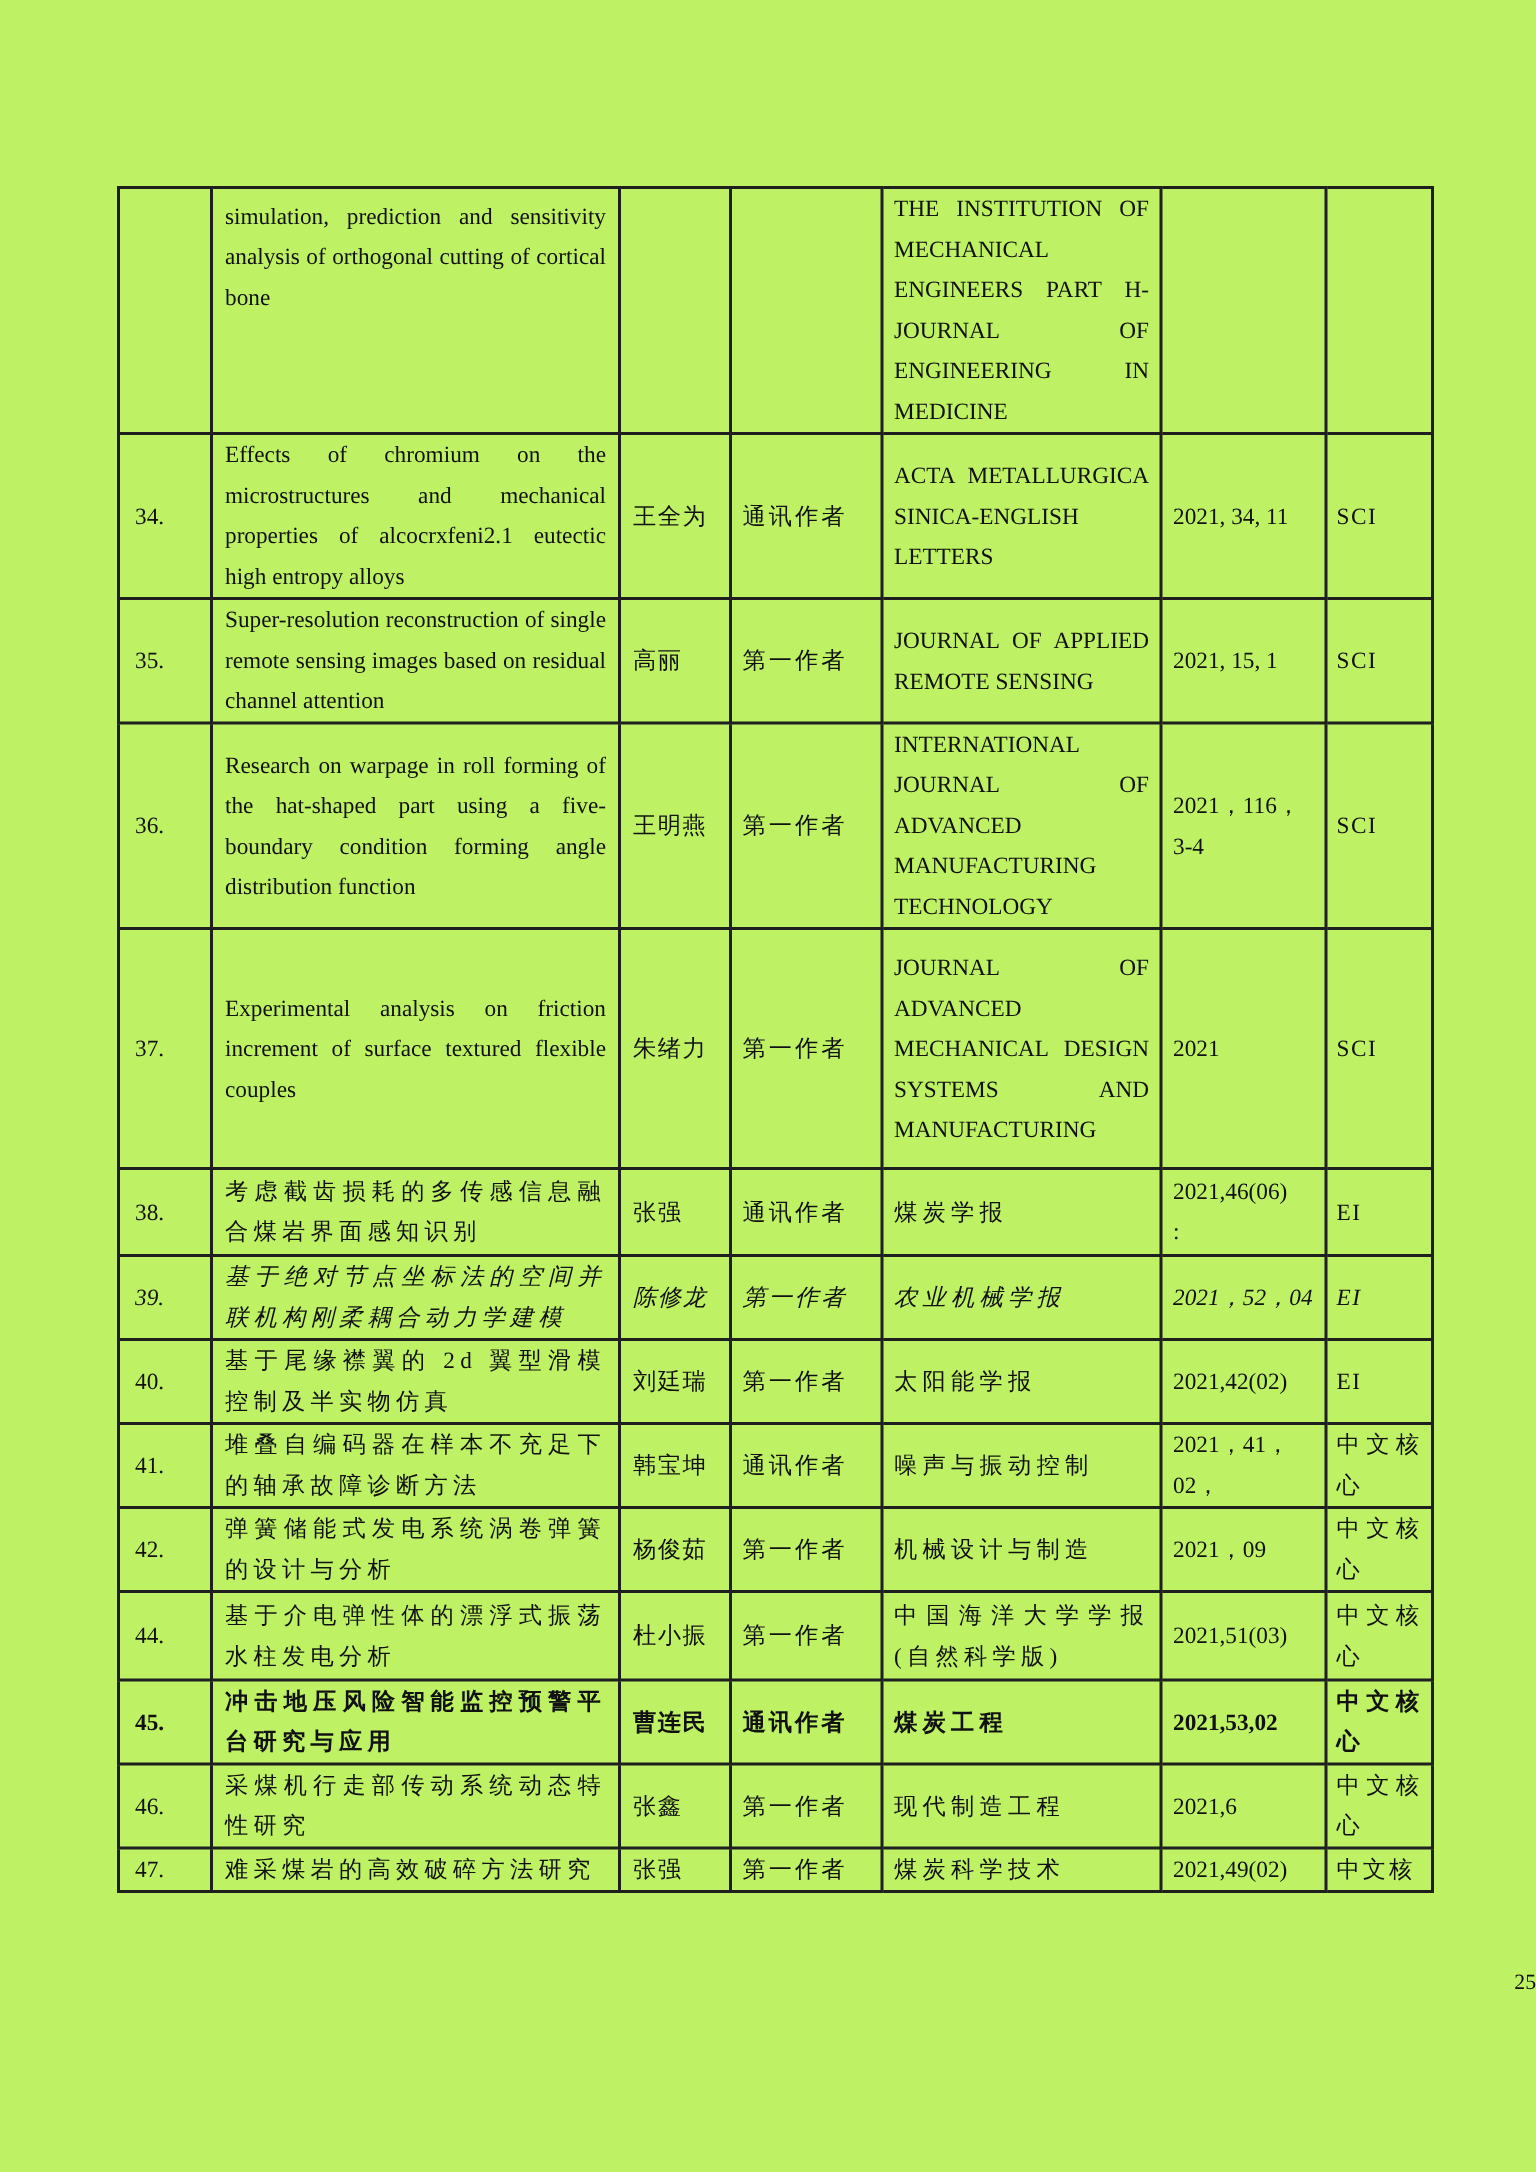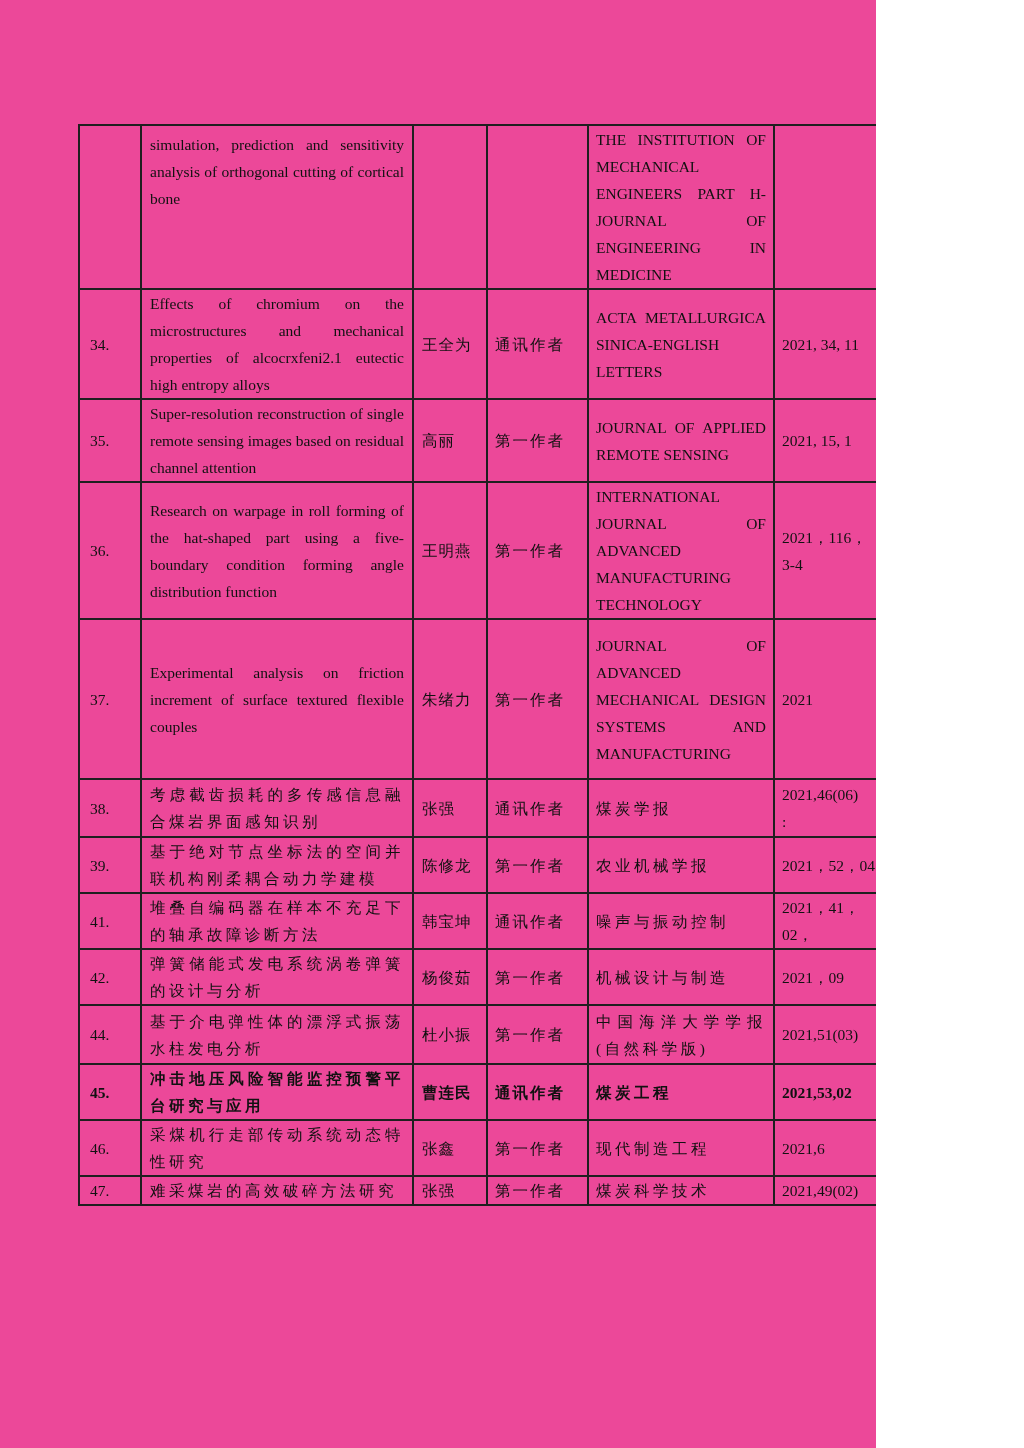--- a/index.html
+++ b/index.html
@@ -4,23 +4,23 @@
 <style>
   html, body {
     margin: 0;
     padding: 0;
     background: #ffffff;
     font-family: "Liberation Serif", "DejaVu Serif", serif;
     color: #111111;
   }
   .page {
     position: relative;
-    width: 876px;
+    width: 1024px;
     height: 1448px;
-    background: #ec4899;
+    background: #bef264;
     overflow: hidden;
   }
   table.pub-table {
     position: absolute;
     left: 78px;
     top: 124px;
     width: 876px;
     border-collapse: collapse;
     table-layout: fixed;
   }
@@ -130,27 +130,36 @@
         <tr class="pub-row" style="height: 58px;">
     <td class="col-no">38.</td>
     <td class="col-title cjk">考虑截齿损耗的多传感信息融合煤岩界面感知识别</td>
     <td class="col-author">张强</td>
     <td class="col-role">通讯作者</td>
     <td class="col-journal cjk">煤炭学报</td>
     <td class="col-year">2021,46(06)
 :</td>
     <td class="col-index">EI</td>
   </tr>
-        <tr class="pub-row" style="height: 55px;">
+        <tr class="pub-row" style="height: 55px; font-style: italic;">
     <td class="col-no">39.</td>
     <td class="col-title cjk">基于绝对节点坐标法的空间并联机构刚柔耦合动力学建模</td>
     <td class="col-author">陈修龙</td>
     <td class="col-role">第一作者</td>
     <td class="col-journal cjk">农业机械学报</td>
     <td class="col-year">2021，52，04</td>
+    <td class="col-index">EI</td>
+  </tr>
+        <tr class="pub-row" style="height: 55px;">
+    <td class="col-no">40.</td>
+    <td class="col-title cjk">基于尾缘襟翼的 2d 翼型滑模控制及半实物仿真</td>
+    <td class="col-author">刘廷瑞</td>
+    <td class="col-role">第一作者</td>
+    <td class="col-journal cjk">太阳能学报</td>
+    <td class="col-year">2021,42(02)</td>
     <td class="col-index">EI</td>
   </tr>
         <tr class="pub-row" style="height: 55px;">
     <td class="col-no">41.</td>
     <td class="col-title cjk">堆叠自编码器在样本不充足下的轴承故障诊断方法</td>
     <td class="col-author">韩宝坤</td>
     <td class="col-role">通讯作者</td>
     <td class="col-journal cjk">噪声与振动控制</td>
     <td class="col-year">2021，41，
 02，</td>

